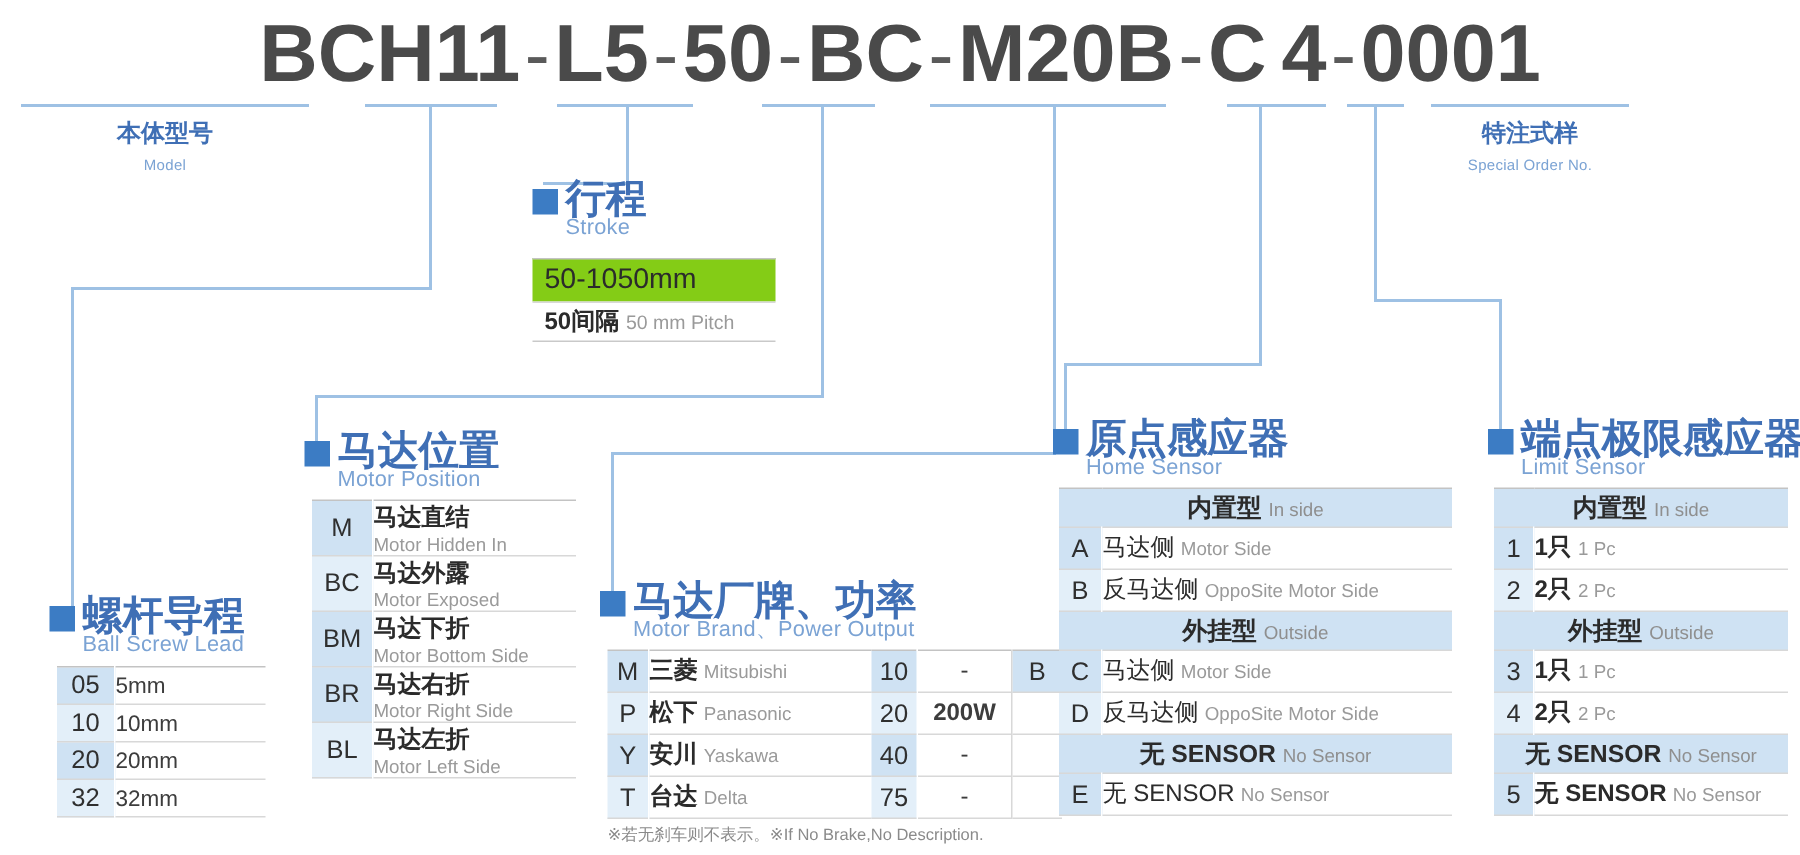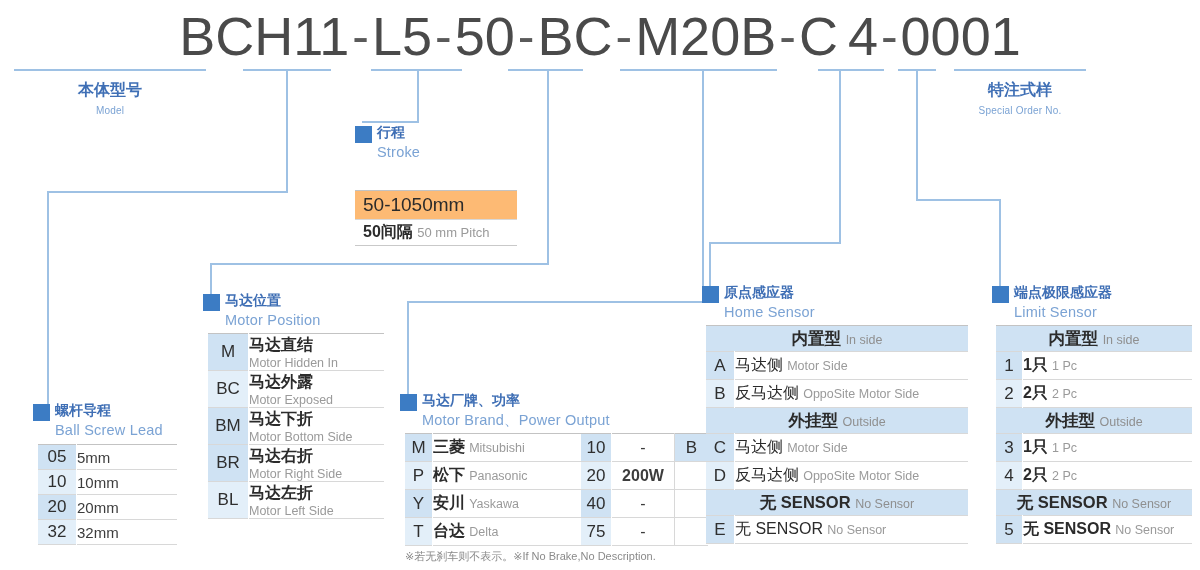--- a/index.html
+++ b/index.html
@@ -12,36 +12,36 @@
     color:#3d3d3d;
   }
   #stage{position:absolute;left:0;top:0;width:1200px;height:570px;}
 
   
   .code-row{
     position:absolute;left:0;top:6px;width:1200px;height:60px;
     display:flex;align-items:center;justify-content:center;
   }
   .code-seg{
-    font-size:54px;font-weight:400;color:#4a4a4a;
+    font-size:54px;font-weight:700;color:#4a4a4a;
     letter-spacing:0px;line-height:60px;white-space:pre;
   }
   .code-dash{font-size:50px;color:#5a5a5a;padding:0 3px;}
 
   
   svg.lines{position:absolute;left:0;top:0;width:1200px;height:570px;pointer-events:none;}
 
   
   .sec{position:absolute;}
   .sec-head{display:flex;align-items:flex-start;}
   .bullet{
     width:17px;height:17px;background:#3c7cc4;
     margin-right:5px;margin-top:6px;flex:0 0 auto;
   }
-  .cn{font-size:14px;font-weight:700;color:#3f6fb5;line-height:24px;white-space:nowrap;}
+  .cn{font-size:27px;font-weight:700;color:#3f6fb5;line-height:24px;white-space:nowrap;}
   .en{font-size:14.5px;color:#7ba3d4;line-height:17px;white-space:nowrap;letter-spacing:.2px;}
   .sec-titles{display:flex;flex-direction:column;}
   .en.indent{margin-left:22px;}
 
   
   .plain-title{position:absolute;text-align:center;}
   .plain-title .cn{font-size:16px;font-weight:700;color:#3f6fb5;}
   .plain-title .en{font-size:10px;color:#7ba3d4;}
 
   
@@ -61,22 +61,22 @@
   .band{
     background:#cfe2f3;text-align:center;
     font-size:16.5px;color:#2b2b2b;font-weight:700;
   }
   .band .sm{font-size:12.5px;color:#8f8f8f;font-weight:400;}
   .note{font-size:11px;color:#8a8a8a;margin-top:3px;white-space:nowrap;}
 
   
   .stroke-box{position:absolute;}
   .stroke-main{
-    background:#fdba74;border-top:1px solid #c3c3c3;
-    font-size:19px;color:#2b2b2b;padding:3px 8px;margin-top:18px;
+    background:#84cc16;border-top:1px solid #c3c3c3;
+    font-size:19px;color:#2b2b2b;padding:3px 8px;
   }
   .stroke-sub{
     border-top:1px solid #d8d8d8;border-bottom:1px solid #c9c9c9;
     padding:2px 8px;font-size:16px;color:#2b2b2b;font-weight:600;
   }
   .stroke-sub .sm{font-size:13px;color:#9a9a9a;font-weight:400;}
 </style>
 </head>
 <body>
 

